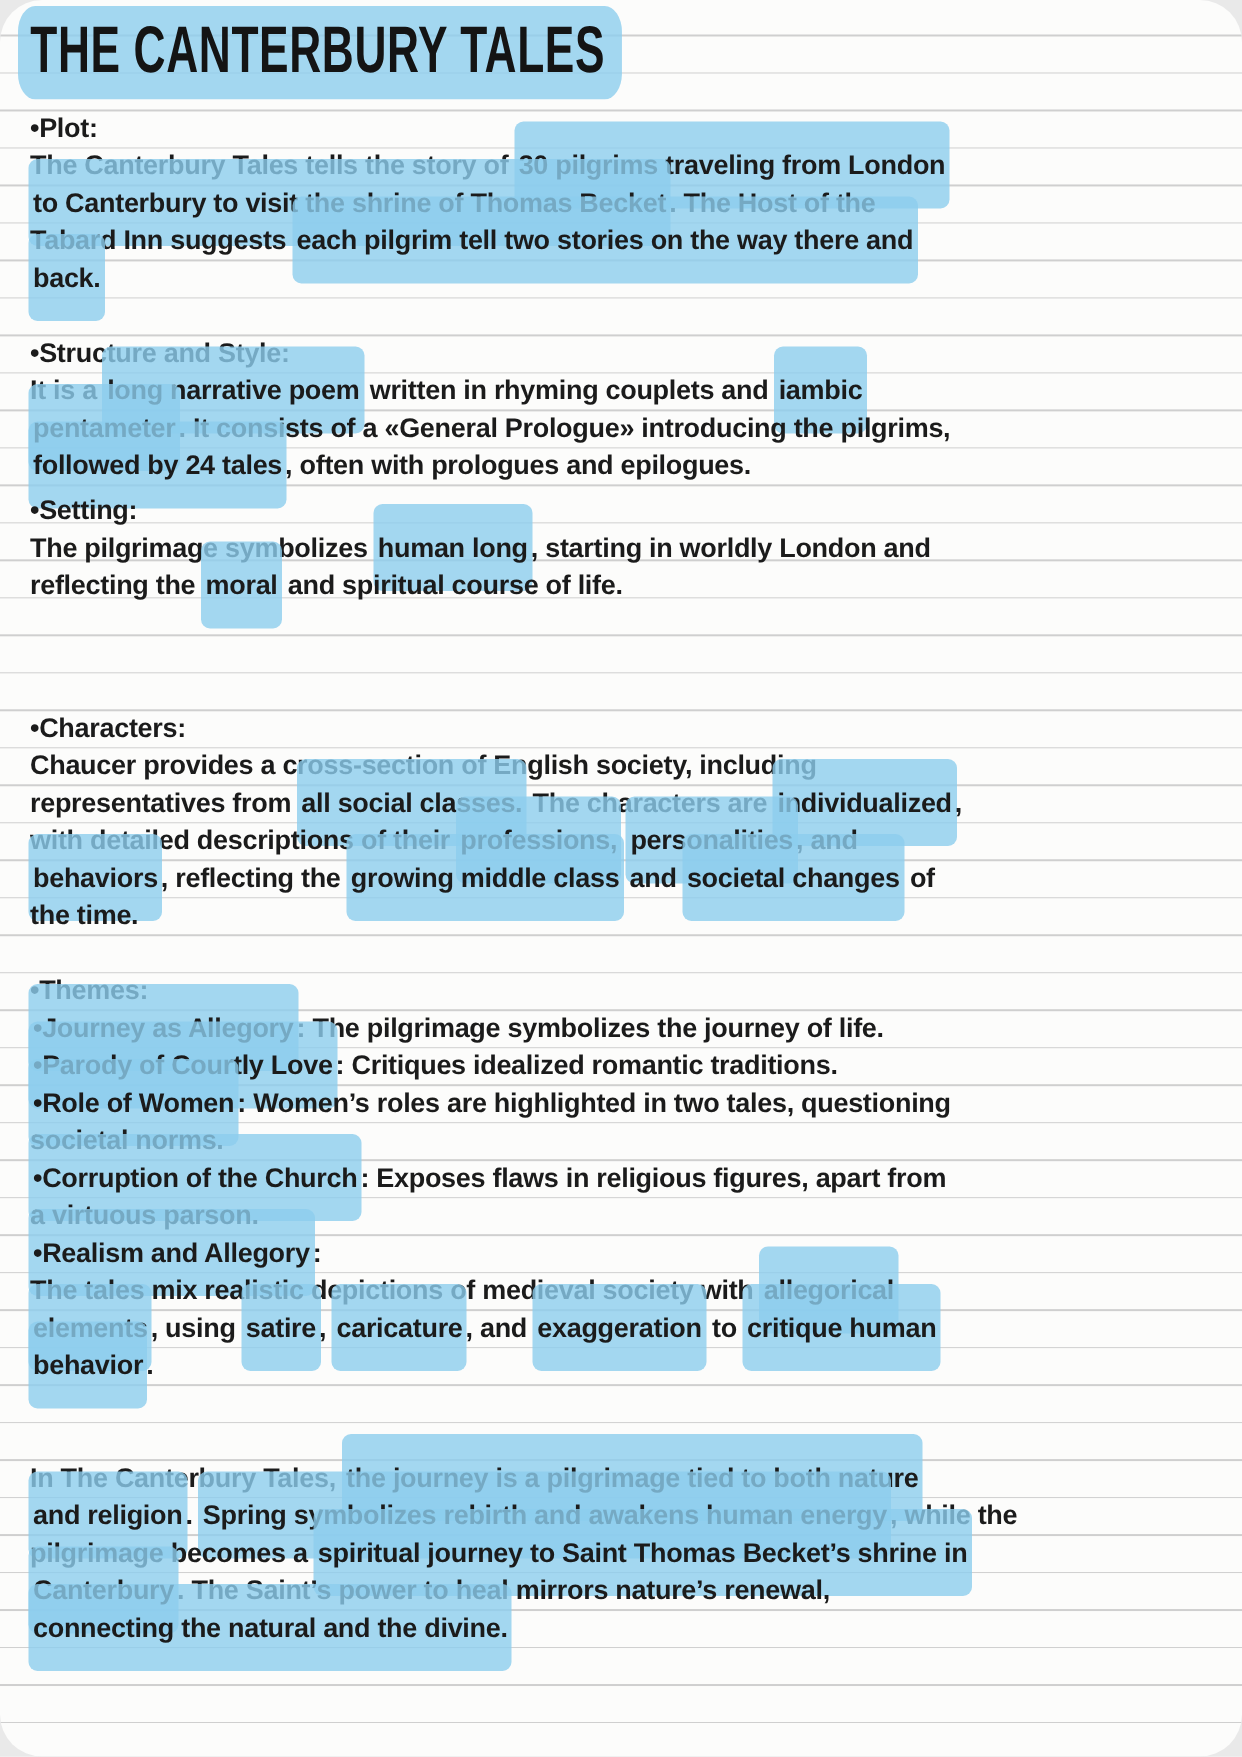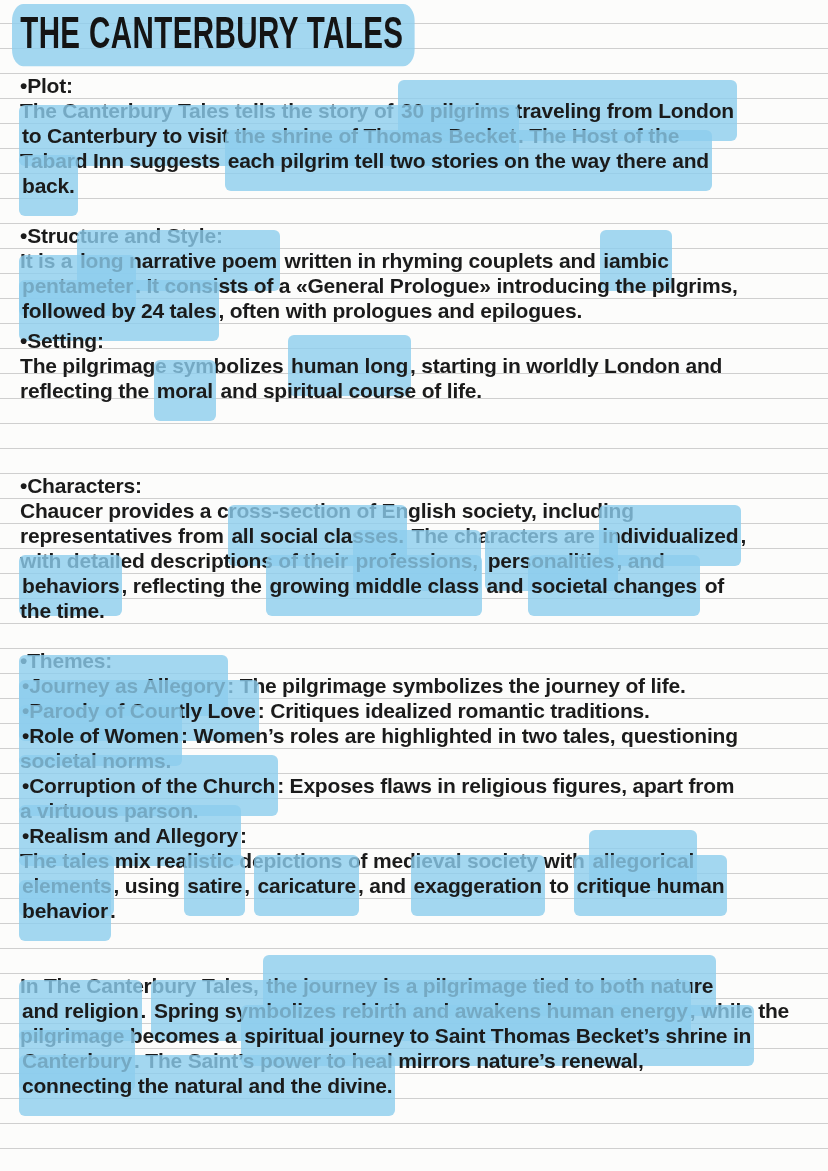--- a/index.html
+++ b/index.html
@@ -18,20 +18,21 @@
     background-color: var(--bg);
     background-image: repeating-linear-gradient(
       to bottom,
       transparent 0px, transparent 24px,
       var(--rule) 24px, var(--rule) 25px
     );
     background-position: 0 -1px;
     overflow: hidden;
     font-family: "Liberation Sans", "DejaVu Sans", sans-serif;
     color: var(--ink);
+    border-radius: 28px;
   }
   .title-wrap {
     position: absolute;
     top: 4px;
     left: 12px;
     height: 50px;
     white-space: nowrap;
   }
   .title-hl {
     display: inline-block;
@@ -49,21 +50,21 @@
   }
   .section {
     position: absolute;
     left: 20px;
     right: 4px;
     white-space: nowrap;
   }
   .line {
     height: 25px;
     line-height: 25px;
-    font-size: 21px;
+    font-size: 18px;
     font-weight: bold;
     letter-spacing: -0.2px;
   }
   .hl {
     background: var(--hl);
     border-radius: 6px;
     padding: 19px 3px;
     margin: 0 -1px;
   }
   .plain { background: transparent; }

